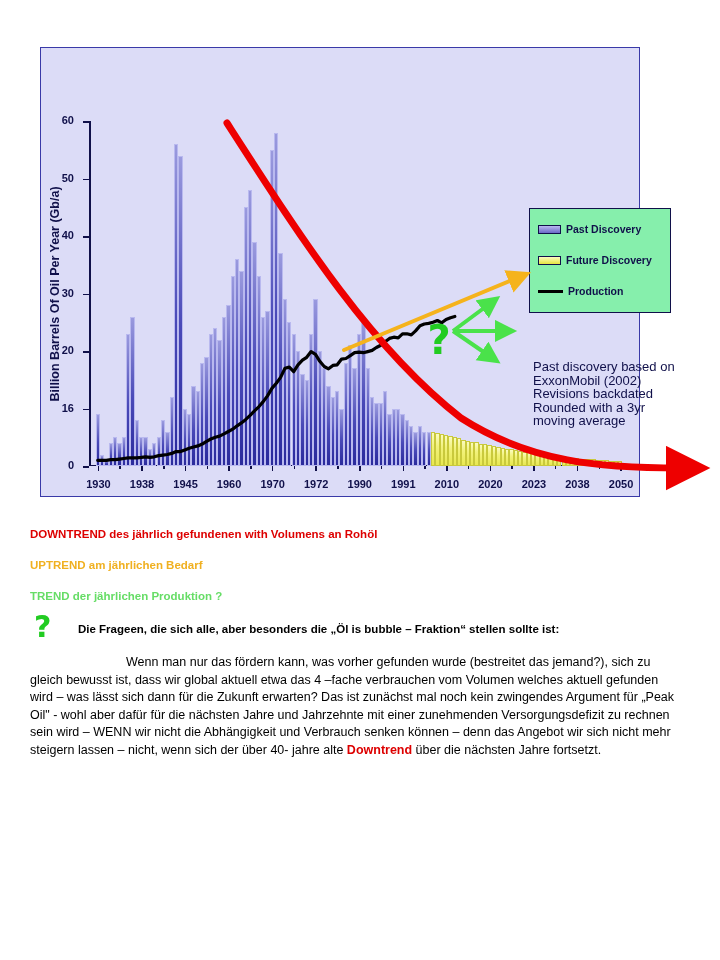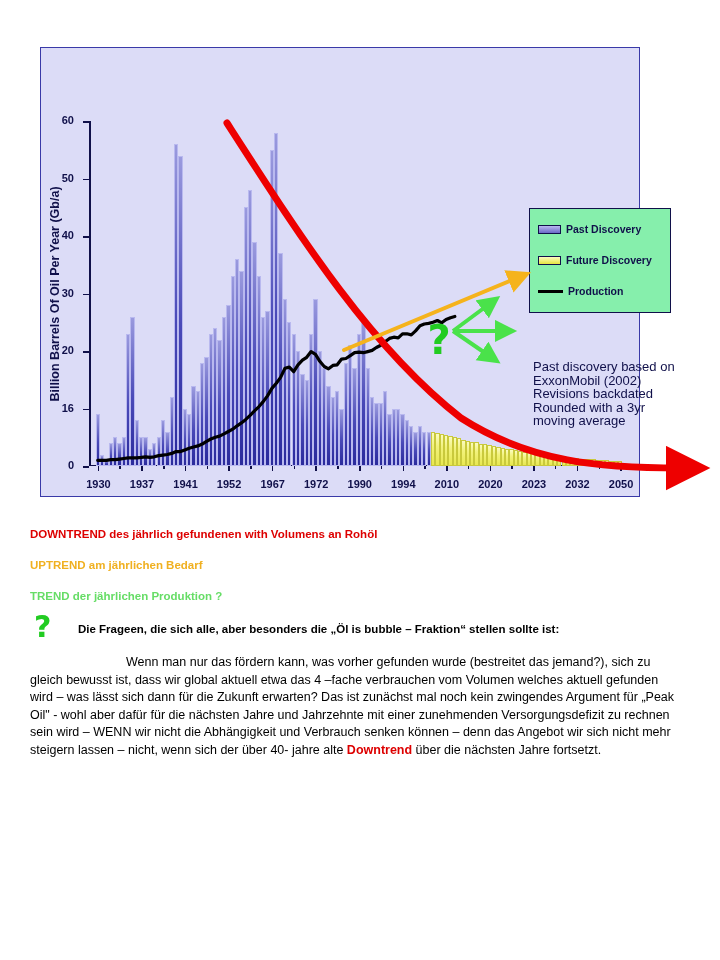--- a/index.html
+++ b/index.html
@@ -388,51 +388,51 @@
           <div class="y-tick" style="top: 57.5px;">
             <span class="y-tick-label">50</span>
           </div>
           <div class="y-tick" style="top: 0px;">
             <span class="y-tick-label">60</span>
           </div>
           <div class="x-tick" style="left: 8.70968px;">
             <span class="x-tick-label">1930</span>
           </div>
           <div class="x-tick" style="left: 52.2581px;">
-            <span class="x-tick-label">1937</span>
+            <span class="x-tick-label">1938</span>
           </div>
           <div class="x-tick" style="left: 95.8065px;">
-            <span class="x-tick-label">1941</span>
+            <span class="x-tick-label">1945</span>
           </div>
           <div class="x-tick" style="left: 139.355px;">
-            <span class="x-tick-label">1952</span>
+            <span class="x-tick-label">1960</span>
           </div>
           <div class="x-tick" style="left: 182.903px;">
-            <span class="x-tick-label">1967</span>
+            <span class="x-tick-label">1970</span>
           </div>
           <div class="x-tick" style="left: 226.452px;">
             <span class="x-tick-label">1972</span>
           </div>
           <div class="x-tick" style="left: 270px;">
             <span class="x-tick-label">1990</span>
           </div>
           <div class="x-tick" style="left: 313.548px;">
-            <span class="x-tick-label">1994</span>
+            <span class="x-tick-label">1991</span>
           </div>
           <div class="x-tick" style="left: 357.097px;">
             <span class="x-tick-label">2010</span>
           </div>
           <div class="x-tick" style="left: 400.645px;">
             <span class="x-tick-label">2020</span>
           </div>
           <div class="x-tick" style="left: 444.194px;">
             <span class="x-tick-label">2023</span>
           </div>
           <div class="x-tick" style="left: 487.742px;">
-            <span class="x-tick-label">2032</span>
+            <span class="x-tick-label">2038</span>
           </div>
           <div class="x-tick" style="left: 531.29px;">
             <span class="x-tick-label">2050</span>
           </div>
           <div class="x-tick" style="height: 3px; bottom: -3px; left: 30.4839px;"></div>
           <div class="x-tick" style="height: 3px; bottom: -3px; left: 74.0323px;"></div>
           <div class="x-tick" style="height: 3px; bottom: -3px; left: 117.581px;"></div>
           <div class="x-tick" style="height: 3px; bottom: -3px; left: 161.129px;"></div>
           <div class="x-tick" style="height: 3px; bottom: -3px; left: 204.677px;"></div>
           <div class="x-tick" style="height: 3px; bottom: -3px; left: 248.226px;"></div>

